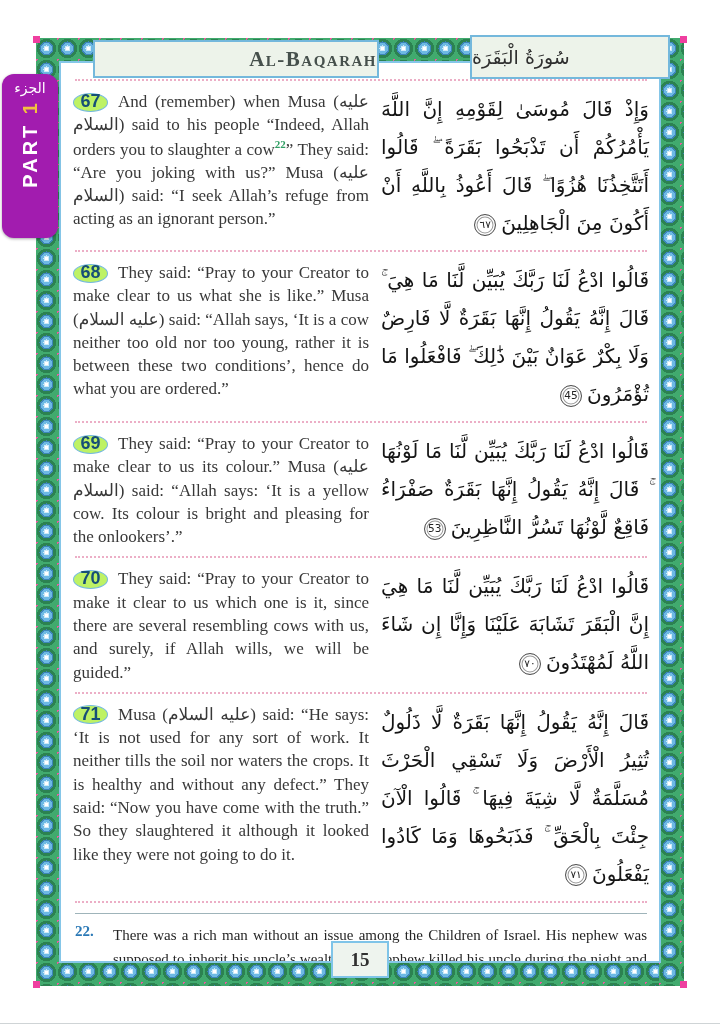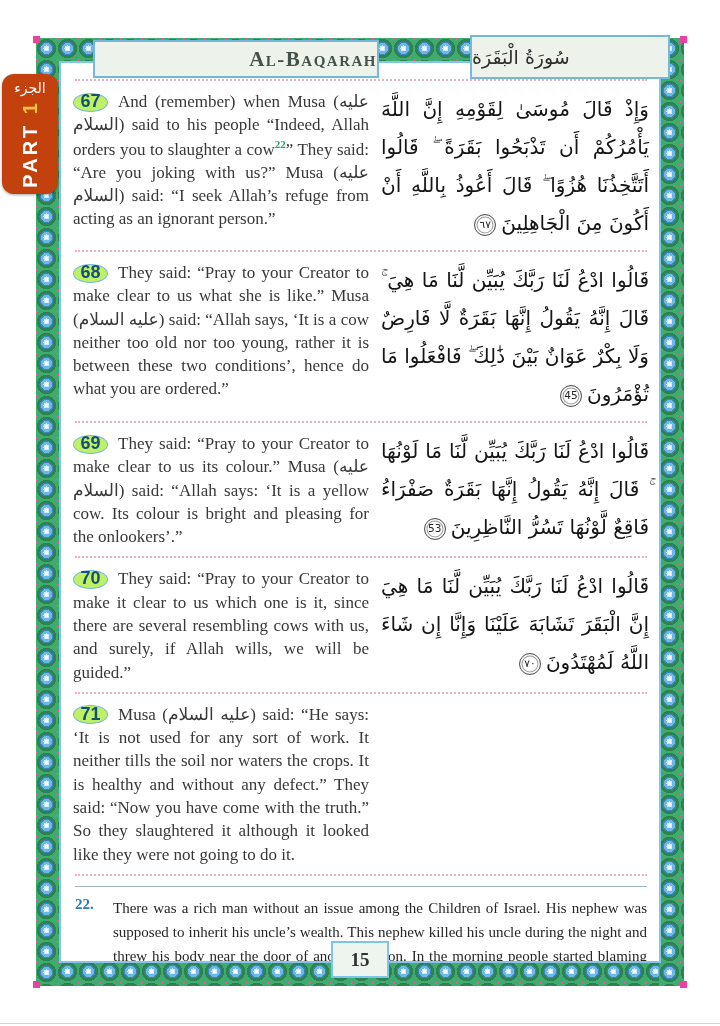--- a/index.html
+++ b/index.html
@@ -37,22 +37,22 @@
     position:absolute;z-index:4;background:#edf3ea;border:2px solid #74b8dc;
     display:flex;align-items:center;justify-content:flex-end;box-sizing:border-box;
   }
   .hdr-en{left:93px;top:40px;width:286px;height:38px;
     font-variant:small-caps;font-size:21px;font-weight:bold;letter-spacing:1.5px;color:#46504c;}
   .hdr-ar{left:470px;top:35px;width:200px;height:44px;
     font-family:"DejaVu Sans",sans-serif;font-size:19px;color:#2f2f2f;direction:rtl;}
 
   
   .part-tab{
-    position:absolute;left:2px;top:74px;width:56px;height:120px;z-index:5;
-    background:#c2410c;border-radius:12px;box-shadow:0 1px 3px rgba(0,0,0,.35);
+    position:absolute;left:2px;top:74px;width:56px;height:164px;z-index:5;
+    background:#a21caf;border-radius:12px;box-shadow:0 1px 3px rgba(0,0,0,.35);
     display:flex;flex-direction:column;align-items:center;padding-top:7px;box-sizing:border-box;
   }
   .juz-ar{font-family:"DejaVu Sans",sans-serif;font-size:14px;color:#ffffff;line-height:1.1;text-align:center;}
   .part-vert{
     writing-mode:vertical-rl;transform:rotate(180deg);margin-top:4px;
     font-family:"Liberation Sans",sans-serif;font-weight:bold;font-size:20px;
     color:#ffffff;letter-spacing:3px;
   }
   .part-vert .gold{color:#f2c23e;}
 
@@ -159,20 +159,23 @@
     <div class="ara">
       <span>قَالُوا ادْعُ لَنَا رَبَّكَ يُبَيِّن لَّنَا مَا هِيَ إِنَّ الْبَقَرَ تَشَابَهَ عَلَيْنَا وَإِنَّا إِن شَاءَ اللَّهُ لَمُهْتَدُونَ</span><span class="ayah">٧٠</span>
     </div>
   </div>
   <div class="sep"></div>
 
   <div class="vrow">
     <div class="eng">
       <span class="vnum">71</span><span>Musa (عليه السلام) said: “He says: ‘It is not used for any sort of work. It neither tills the soil nor waters the crops. It is healthy and without any defect.” They said: “Now you have come with the truth.” So they slaughtered it although it looked like they were not going to do it.</span>
     </div>
+    <div class="ara">
+      <span>قَالَ إِنَّهُ يَقُولُ إِنَّهَا بَقَرَةٌ لَّا ذَلُولٌ تُثِيرُ الْأَرْضَ وَلَا تَسْقِي الْحَرْثَ مُسَلَّمَةٌ لَّا شِيَةَ فِيهَا ۚ قَالُوا الْآنَ جِئْتَ بِالْحَقِّ ۚ فَذَبَحُوهَا وَمَا كَادُوا يَفْعَلُونَ</span><span class="ayah">٧١</span>
+    </div>
   </div>
   <div class="sep"></div>
 
   <div class="fn-divider"></div>
   <div class="footnote">
     <span class="fn-num">22.</span>
     <div class="fn-text">
       <span>There was a rich man without an issue among the Children of Israel. His nephew was supposed to inherit his uncle’s wealth. This nephew killed his uncle during the night and threw his body near the door of another person. In the morning people started blaming each other for his death. Finally Musa (عليه السلام) came to know about it. Musa (عليه السلام) ordered to slaughter a cow. When they touched the dead body with a piece of this slaughtered cow, the dead became alive momentarily and informed the people about the murderer. Soon after this he died again. (</span>
     </div>
   </div>

